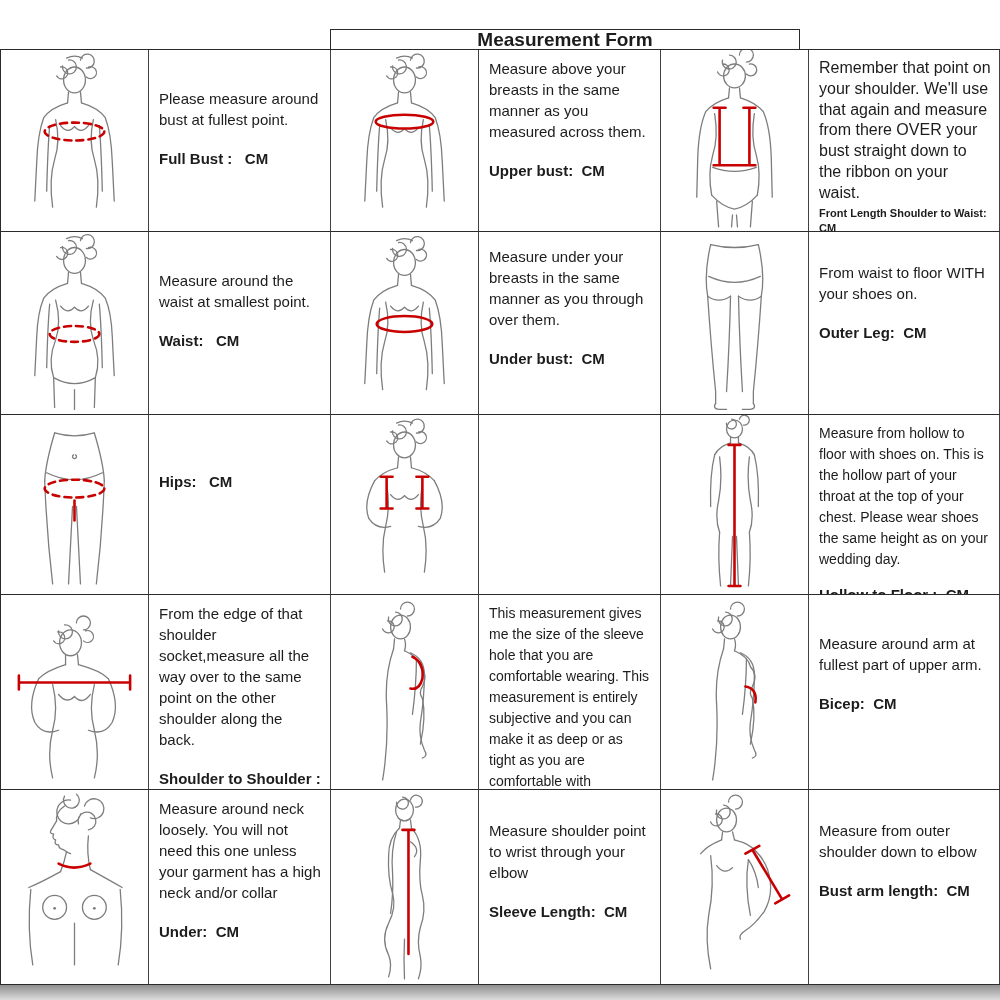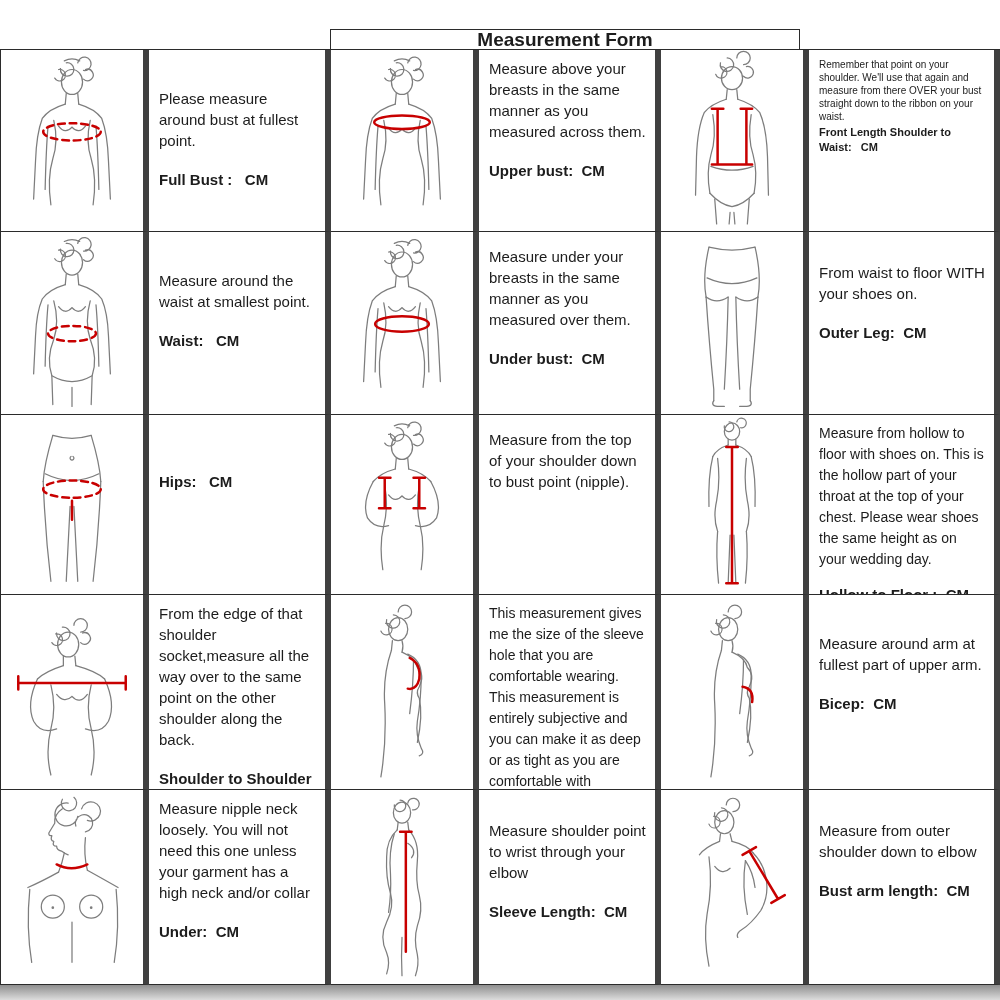--- a/index.html
+++ b/index.html
@@ -21,30 +21,30 @@
     font-weight:bold; font-size:19px;
   }
 
   
   .grid {
     display:grid;
     grid-template-columns:148px 182px 148px 182px 148px 191px;
     grid-template-rows:182px 183px 180px 195px 195px;
     border-left:1px solid #2b2b2b;
   }
-  .cell { border-right:6px solid #404040; border-bottom:1px solid #2b2b2b; overflow:hidden; }
+  .cell { border-right:1px solid #404040; border-bottom:1px solid #2b2b2b; overflow:hidden; }
   .fig { display:flex; align-items:center; justify-content:center; }
   .fig svg { width:100%; height:100%; display:block; }
 
   .txt { padding:8px 8px 4px 10px; font-size:15px; line-height:1.4; }
   .pt1 { padding-top:14px; } .pt2 { padding-top:30px; } .pt3 { padding-top:38px; }
   .label { font-weight:bold; margin-top:18px; white-space:pre-wrap; font-size:15px; }
   .small .desc { font-size:14px; line-height:1.5; }
   .small .label { margin-top:14px; }
-  .compact .desc { font-size:10px; line-height:1.3; }
+  .compact .desc { font-size:16px; line-height:1.3; }
   .compact .label { margin-top:2px; font-size:11px; }
 
   
   .sk { fill:none; stroke:#7d7d7d; stroke-width:1.3; stroke-linecap:round; stroke-linejoin:round; }
   .rd { fill:none; stroke:#c80000; stroke-width:2.6; stroke-linecap:round; }
   .rdash { stroke-dasharray:7 5; }
 
   .bottom-strip { height:15px; background:linear-gradient(to bottom,#8f8f8f,#dcdcdc); }
 </style>
 </head>
@@ -148,21 +148,21 @@
           <path d="M68,42 L67,53 M80,42 L81,53"></path>
           <path d="M67,53 Q50,58 43,68 Q37,84 36,112 L34,152 M81,53 Q98,58 105,68 Q111,84 112,112 L114,152"></path>
           <path d="M49,76 Q47,100 46,142 M99,76 Q101,100 102,142"></path>
           <path d="M55,70 Q60,92 54,110 Q48,130 52,158 M93,70 Q88,92 94,110 Q100,130 96,158"></path>
           <path d="M60,74 q7,9 14,1 M74,75 q7,8 14,-1"></path>
         </g>
         <ellipse class="rd" cx="74" cy="92" rx="28" ry="8"></ellipse>
       </svg>
     </div>
     <div class="cell txt pt1">
-      <div class="desc">Measure under your breasts in the same manner as you measured over them.</div>
+      <div class="desc">Measure under your breasts in the same manner as you through over them.</div>
       <div class="label">Under bust:  CM</div>
     </div>
 
     <div class="cell fig">
       <svg viewBox="0 0 148 182">
         <g class="sk">
           <path d="M50,12 Q74,18 98,12"></path>
           <path d="M50,12 Q43,42 47,64 M98,12 Q105,42 101,64"></path>
           <path d="M48,44 Q74,56 100,44"></path>
           <path d="M47,64 Q58,72 70,64 M101,64 Q90,72 78,64"></path>
@@ -203,21 +203,20 @@
           <path d="M68,42 L67,53 M80,42 L81,53"></path>
           <path d="M67,53 Q52,57 44,66 M81,53 Q96,57 104,66"></path>
           <path d="M44,66 Q32,88 38,104 Q46,116 60,112 M104,66 Q116,88 110,104 Q102,116 88,112"></path>
           <path d="M56,70 Q60,92 55,112 Q50,132 54,158 M92,70 Q88,92 93,112 Q98,132 94,158"></path>
           <path d="M60,80 q7,9 14,1 M74,81 q7,8 14,-1"></path>
         </g>
         <path class="rd" d="M56,62 V94 M50,62 H62 M50,94 H62 M92,62 V94 M86,62 H98 M86,94 H98"></path>
       </svg>
     </div>
     <div class="cell txt pt1">
-      <div class="desc">Measure from the top of your shoulder down to bust point (nipple).</div>
     </div>
 
     <div class="cell fig">
       <svg viewBox="0 0 148 180">
         <g class="sk">
           <path d="M66,8 a5,5 0 1 0 5,-4 M79,4 a5,5 0 1 1 4,6"></path>
           <ellipse cx="74" cy="14" rx="8" ry="9"></ellipse>
           <path d="M70,22 L70,28 M78,22 L78,28"></path>
           <path d="M70,28 Q58,32 54,40 M78,28 Q90,32 94,40"></path>
           <path d="M54,40 Q49,60 50,92 M94,40 Q99,60 98,92"></path>
@@ -299,21 +298,21 @@
           <path d="M30,100 Q26,140 32,176 M120,100 Q124,140 118,176 M74,134 V176"></path>
           <circle cx="54" cy="118" r="12"></circle>
           <circle cx="94" cy="118" r="12"></circle>
           <circle cx="54" cy="119" r="1.4" fill="#7d7d7d" stroke="none"></circle>
           <circle cx="94" cy="119" r="1.4" fill="#7d7d7d" stroke="none"></circle>
         </g>
         <path class="rd" d="M58,74 Q73,82 90,74"></path>
       </svg>
     </div>
     <div class="cell txt pt0">
-      <div class="desc">Measure nipple neck loosely. You will not need this one unless your garment has a high neck and/or collar</div>
+      <div class="desc">Measure around neck loosely. You will not need this one unless your garment has a high neck and/or collar</div>
       <div class="label">Under:  CM</div>
     </div>
 
     <div class="cell fig">
       <svg viewBox="0 0 148 195">
         <g class="sk">
           <path d="M66,12 a6,6 0 1 0 6,-5 M80,10 a6,6 0 1 1 5,7"></path>
           <ellipse cx="74" cy="20" rx="9" ry="11"></ellipse>
           <path d="M70,30 L69,38 M80,30 L81,38"></path>
           <path d="M69,38 Q58,48 58,66 Q57,88 62,104 Q66,118 58,134 Q50,150 58,166 Q62,176 58,188"></path>

